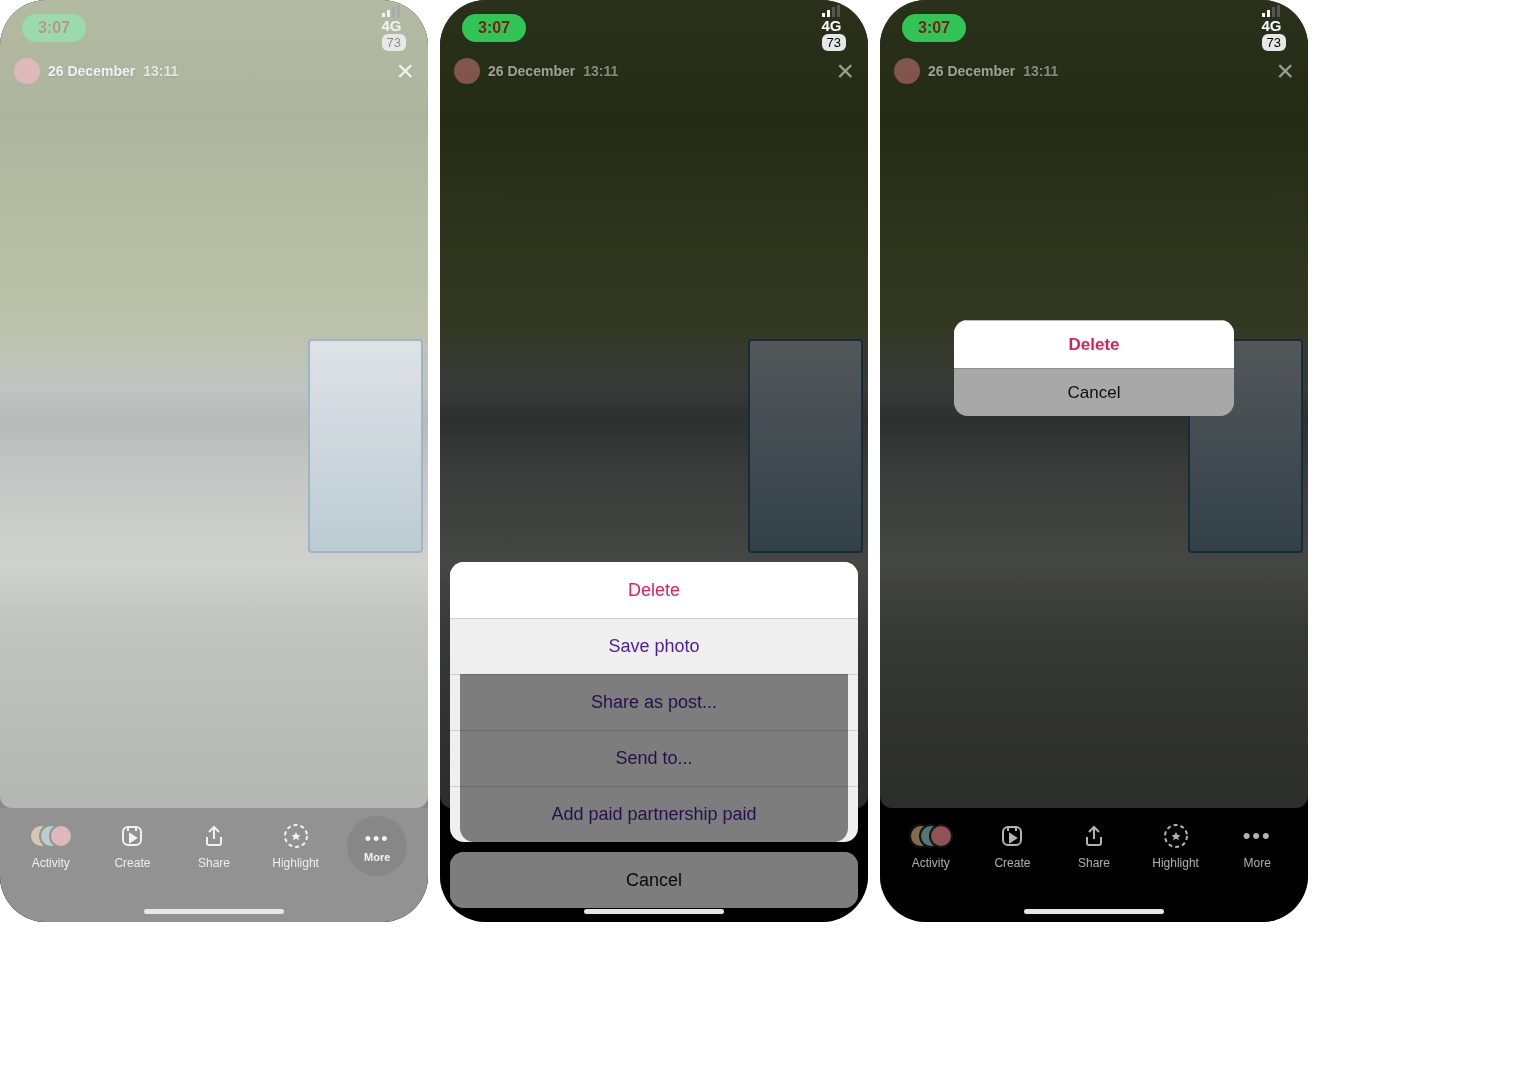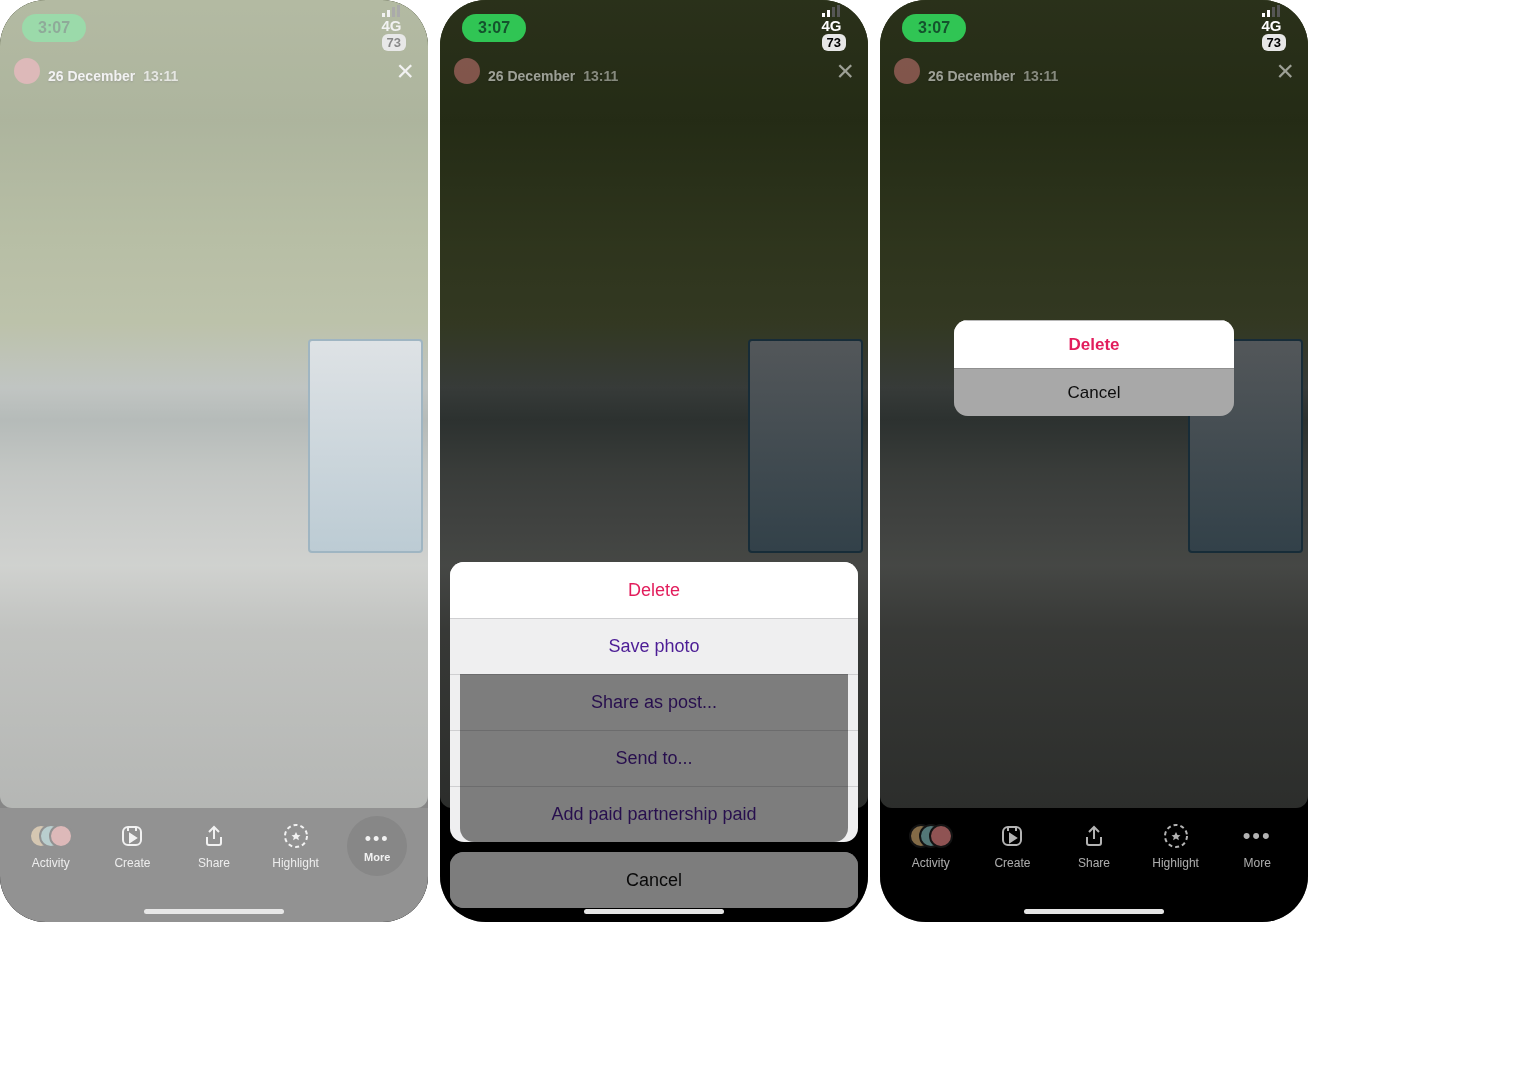--- a/index.html
+++ b/index.html
@@ -32,40 +32,40 @@
     align-items: center;
     padding: 6px 22px 0 22px;
     color: #fff;
     font-size: 16px;
     font-weight: 600;
     position: relative;
     z-index: 5;
   }
   .time-pill {
     background: #30c554;
-    color: #14532d;
+    color: #7f1d1d;
     border-radius: 20px;
     padding: 5px 16px;
     font-size: 16px;
     font-weight: 600;
   }
   .status-right {
     display: flex;
     align-items: flex-start;
     font-size: 15px;
     flex-direction: column;
   }
   .signal-icon, .battery-icon { display:inline-flex; }
   .battery-badge {
     background: #e7e7e7;
     color: #000;
     border-radius: 6px;
     padding: 1px 5px;
     font-size: 13px;
-    font-weight: 700;
+    font-weight: 400;
   }
   .story-bg {
     position: absolute;
     top: 0; left: 0; right: 0;
     height: 808px;
     border-radius: 12px;
     overflow: hidden;
     background: linear-gradient(
         to bottom,
         #6a7a42 0%, #5b6d36 15%, #748449 30%, #7f8d55 40%,
@@ -86,21 +86,21 @@
     display: flex;
     align-items: center;
     justify-content: space-between;
     color: #fff;
     z-index: 4;
   }
   .story-date {
     font-size: 14px;
     font-weight: 600;
     text-shadow: 0 1px 2px rgba(0,0,0,0.5);
-    display:flex; align-items:flex-end; gap:8px;
+    display:flex; align-items:center; gap:8px;
   }
   .story-date .avatar-sm{width:26px;height:26px;border-radius:50%;background:#c77;}
   .close-x {
     font-size: 30px;
     font-weight: 300;
     line-height: 1;
     color: #fff;
     cursor: pointer;
   }
   .bottom-toolbar {

